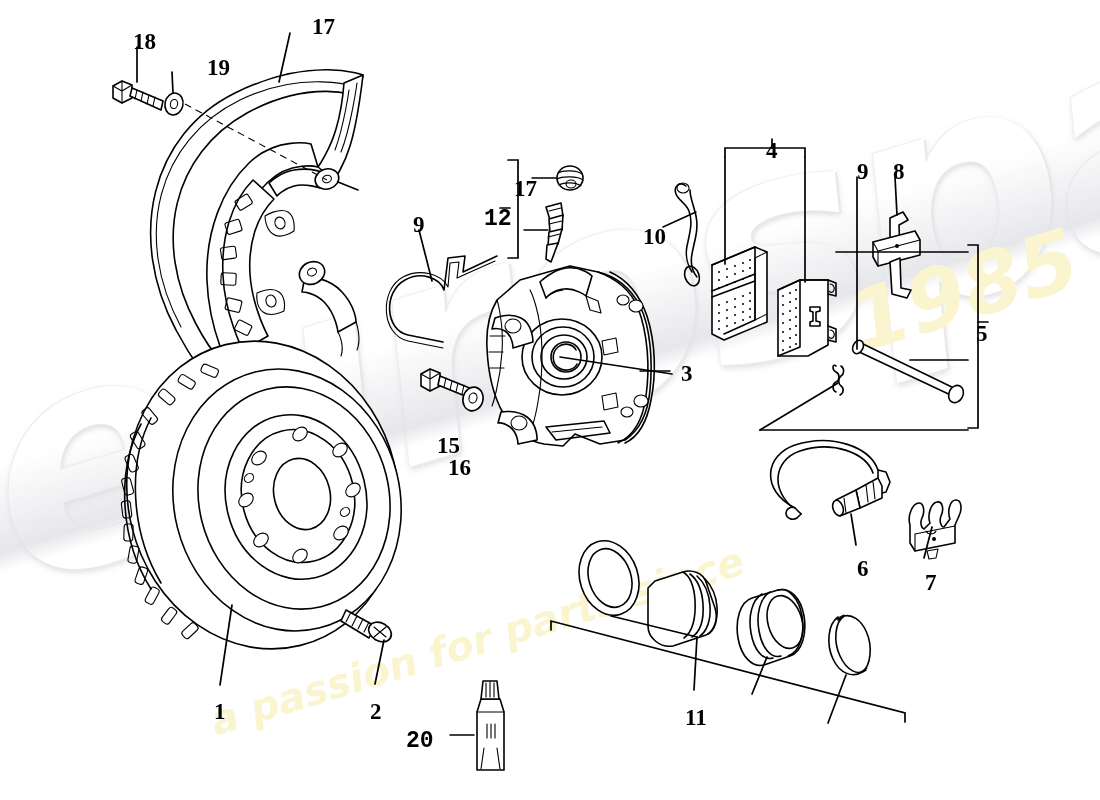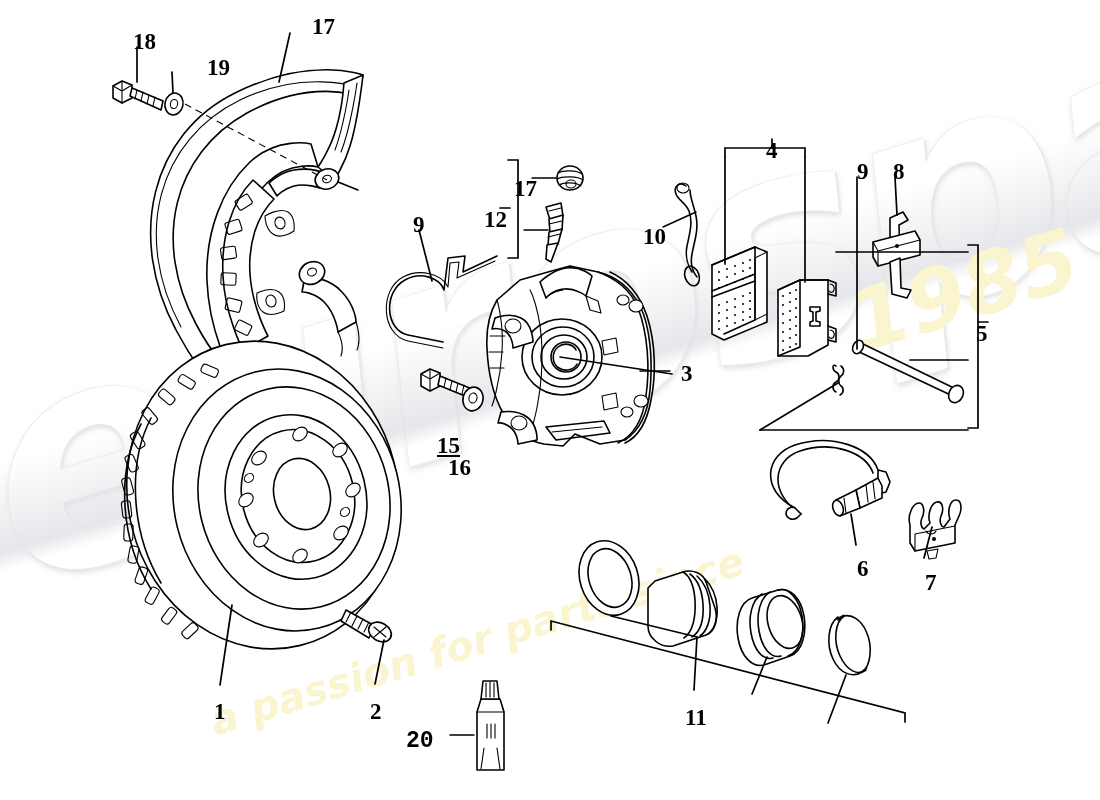--- a/index.html
+++ b/index.html
@@ -511,23 +511,23 @@
   <div class="num" style="left:370px;top:700px;">2</div>
   <div class="num" style="left:681px;top:362px;">3</div>
   <div class="num" style="left:766px;top:139px;">4</div>
   <div class="num" style="left:976px;top:322px;">5</div>
   <div class="num" style="left:857px;top:557px;">6</div>
   <div class="num" style="left:925px;top:571px;">7</div>
   <div class="num" style="left:893px;top:160px;">8</div>
   <div class="num" style="left:857px;top:160px;">9</div>
   <div class="num" style="left:643px;top:225px;">10</div>
   <div class="num" style="left:685px;top:706px;">11</div>
-  <div class="num" style="left:484px;top:208px;">12</div>
+  <div class="num" style="left:484px;top:208px;font-family:Liberation Mono, monospace;">12</div>
   <div class="num" style="left:514px;top:177px;">17</div>
   <div class="num" style="left:413px;top:213px;">9</div>
-  <div class="num" style="left:437px;top:434px;text-decoration:underline;">15</div>
+  <div class="num" style="left:437px;top:434px;">15</div>
   <div class="num" style="left:448px;top:456px;">16</div>
   <div class="num" style="left:285px;top:15px;margin-left:27px;">17</div>
   <div class="num" style="left:133px;top:30px;font-family:Liberation Serif, serif;">18</div>
   <div class="num" style="left:170px;top:56px;margin-left:37px;">19</div>
   <div class="num" style="left:406px;top:730px;font-family:Liberation Mono, monospace;">20</div>
 
 </div>
 
 </body></html>

